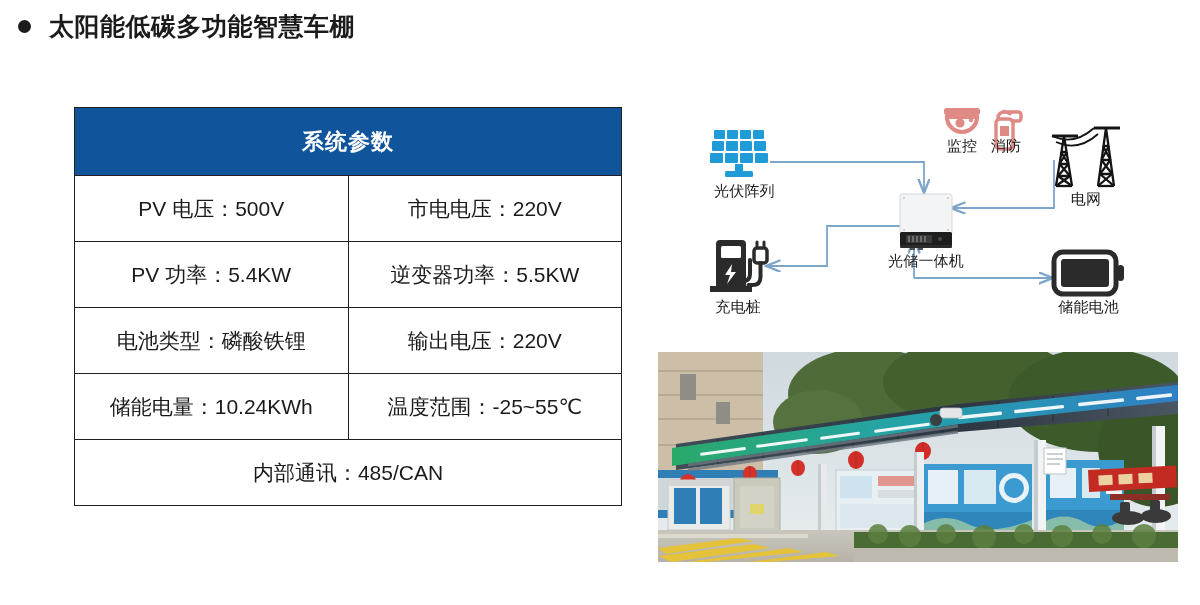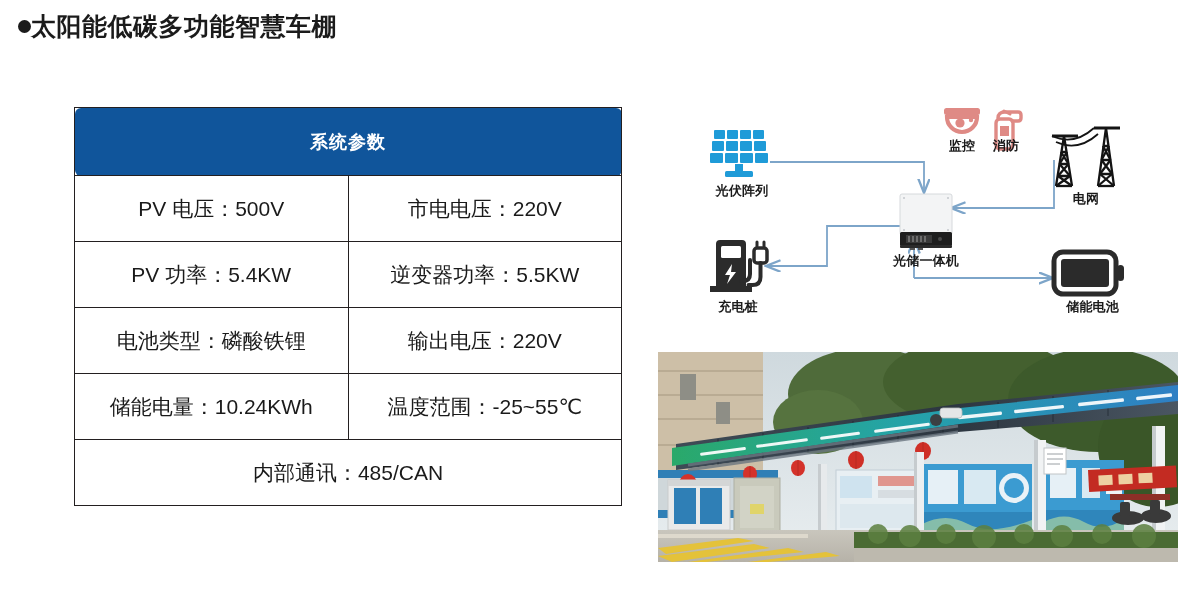--- a/index.html
+++ b/index.html
@@ -16,21 +16,21 @@
     color: #1a1a1a;
   }
 
   
   .page-title {
     position: absolute;
     left: 18px;
     top: 14px;
     display: flex;
     align-items: center;
-    gap: 0;
+    gap: 18px;
   }
   .title-bullet {
     width: 13px;
     height: 13px;
     border-radius: 50%;
     background: #1b1b1b;
     flex: 0 0 auto;
   }
   .title-text {
     font-size: 25px;
@@ -55,43 +55,42 @@
     vertical-align: middle;
     font-size: 21px;
     font-weight: 400;
     color: #1a1a1a;
     padding: 0;
   }
   .param-table th.table-head {
     background: #10559b;
     color: #ffffff;
     height: 67px;
-    font-size: 18px;
+    font-size: 22px;
     font-weight: 700;
     letter-spacing: 1px;
-    border-radius: 6px;
   }
   .param-table td.param-cell {
     height: 65px;
   }
 
   
   .diagram {
     position: absolute;
     left: 652px;
     top: 100px;
     width: 540px;
     height: 235px;
   }
   .diagram svg { display: block; }
 
   .node-label {
     position: absolute;
-    font-size: 13px;
-    font-weight: 700;
+    font-size: 15px;
+    font-weight: 400;
     color: #1b1b1b;
     white-space: nowrap;
     text-align: center;
     letter-spacing: 0.2px;
   }
 
   
   .photo {
     position: absolute;
     left: 658px;

